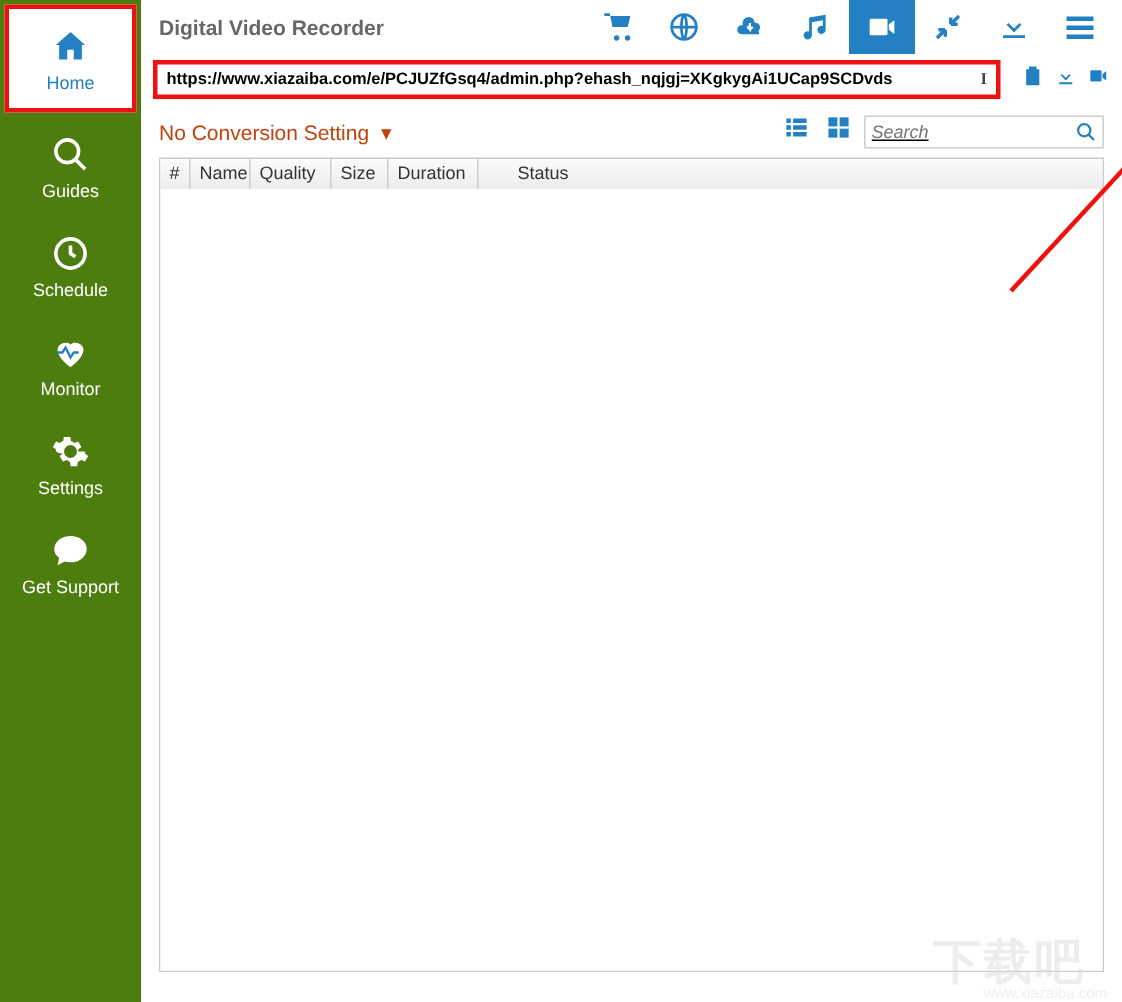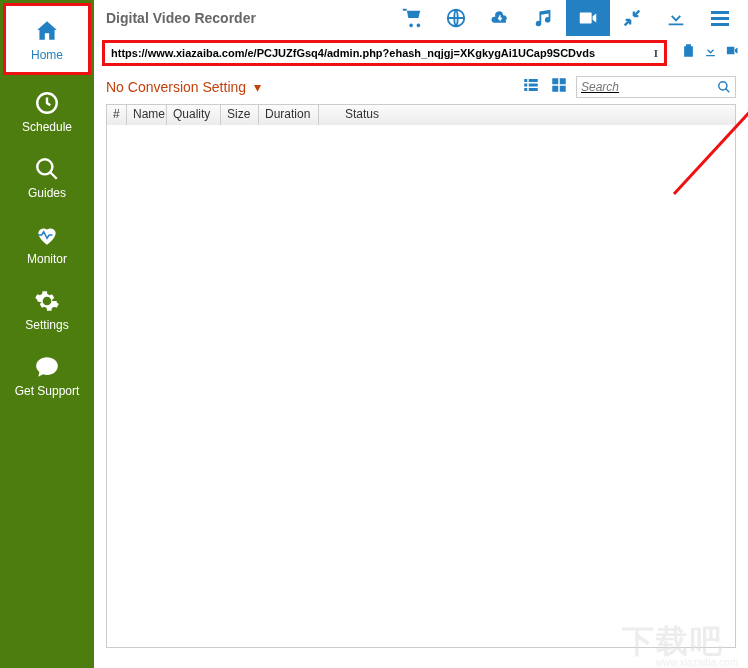--- a/index.html
+++ b/index.html
@@ -68,31 +68,31 @@
 
 <div class="sidebar">
   <div class="sidebar-item home">
     <svg viewBox="0 0 24 24" fill="currentColor">
         <path d="M12 3l9 8h-2v9h-5v-6H10v6H5v-9H3z"></path>
       </svg>
     <span class="label">Home</span>
   </div>
   <div class="sidebar-item">
     <svg viewBox="0 0 24 24" fill="none" stroke="currentColor" stroke-width="2.2">
+        <circle cx="10" cy="10" r="7"></circle>
+        <line x1="15" y1="15" x2="21" y2="21"></line>
+      </svg>
+    <span class="label">Guides</span>
+  </div>
+  <div class="sidebar-item">
+    <svg viewBox="0 0 24 24" fill="none" stroke="currentColor" stroke-width="2.2">
         <circle cx="12" cy="12" r="9"></circle>
         <path d="M12 7v5l3 2"></path>
       </svg>
     <span class="label">Schedule</span>
-  </div>
-  <div class="sidebar-item">
-    <svg viewBox="0 0 24 24" fill="none" stroke="currentColor" stroke-width="2.2">
-        <circle cx="10" cy="10" r="7"></circle>
-        <line x1="15" y1="15" x2="21" y2="21"></line>
-      </svg>
-    <span class="label">Guides</span>
   </div>
   <div class="sidebar-item">
     <svg viewBox="0 0 24 24" fill="currentColor">
         <path d="M12 21s-8-5.3-8-11A5 5 0 0 1 12 7a5 5 0 0 1 8 3c0 5.7-8 11-8 11z"></path>
         <path d="M4 12h3l2-3 3 6 2-3h3" stroke="#2380c3" stroke-width="1.4" fill="none"></path>
       </svg>
     <span class="label">Monitor</span>
   </div>
   <div class="sidebar-item">
     <svg viewBox="0 0 24 24" fill="currentColor">

